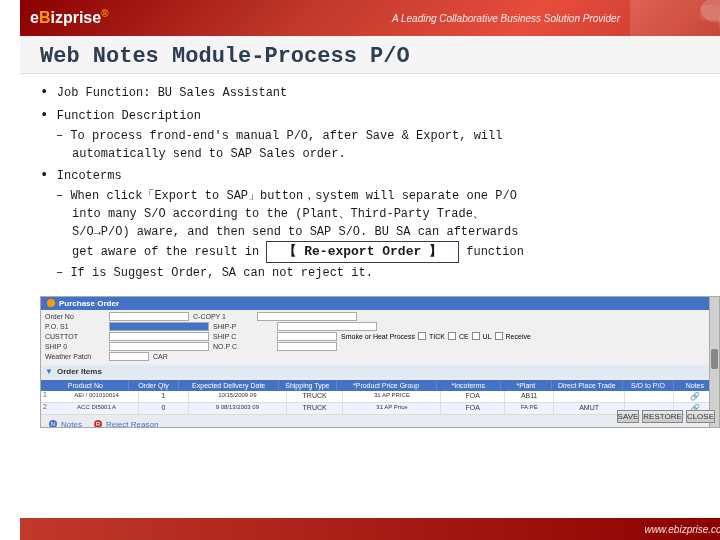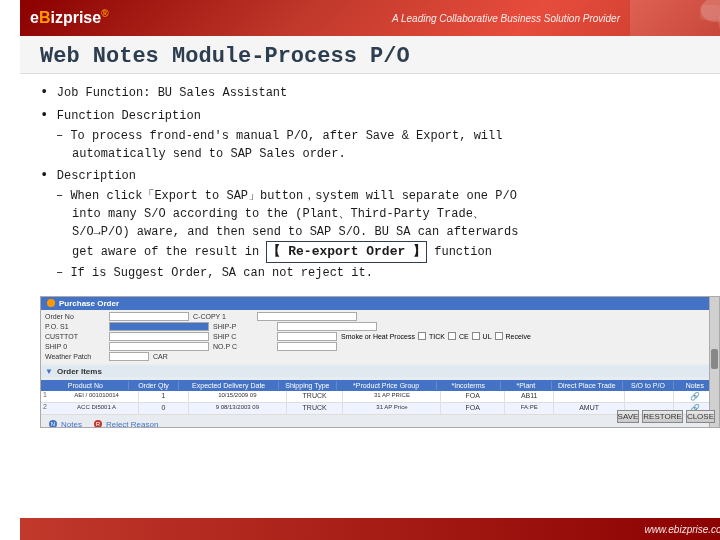--- a/index.html
+++ b/index.html
@@ -125,21 +125,21 @@
       line-height: 1.5;
     }
 
     .sub-list li::before {
       content: '– ';
     }
 
     .highlight-box {
       display: inline-block;
       border: 1.5px solid #2c3e50;
-      padding: 0 0;
+      padding: 0 16px;
       font-size: 13px;
       font-weight: bold;
       font-family: 'Courier New', monospace;
     }
 
     
     .screenshot-area {
       margin: 4px 20px;
       border: 1px solid #aaa;
       background: #e8ecf0;
@@ -407,21 +407,21 @@
         <span>Function Description</span>
         <ul class="sub-list">
           <li>
             <span>To process frond-end's manual P/O, after Save &amp; Export, will</span><br>
             <span style="padding-left:16px;">automatically send to SAP Sales order.</span>
           </li>
         </ul>
       </li>
 
       <li>
-        <span>Description</span>
+        <span>Incoterms</span>
         <ul class="sub-list">
           <li>
             <span>When click「Export to SAP」button，system will separate one P/O</span><br>
             <span style="padding-left:16px;">into many S/O according to the (Plant、Third-Party Trade、</span><br>
             <span style="padding-left:16px;">S/O→P/O) aware, and then send to SAP S/O. BU SA can afterwards</span><br>
             <span style="padding-left:16px;">get aware of the result in</span>
             <span class="highlight-box">【 Re-export Order 】</span>
             <span>function</span>
           </li>
           <li>If is Suggest Order, SA can not reject it.</li>

